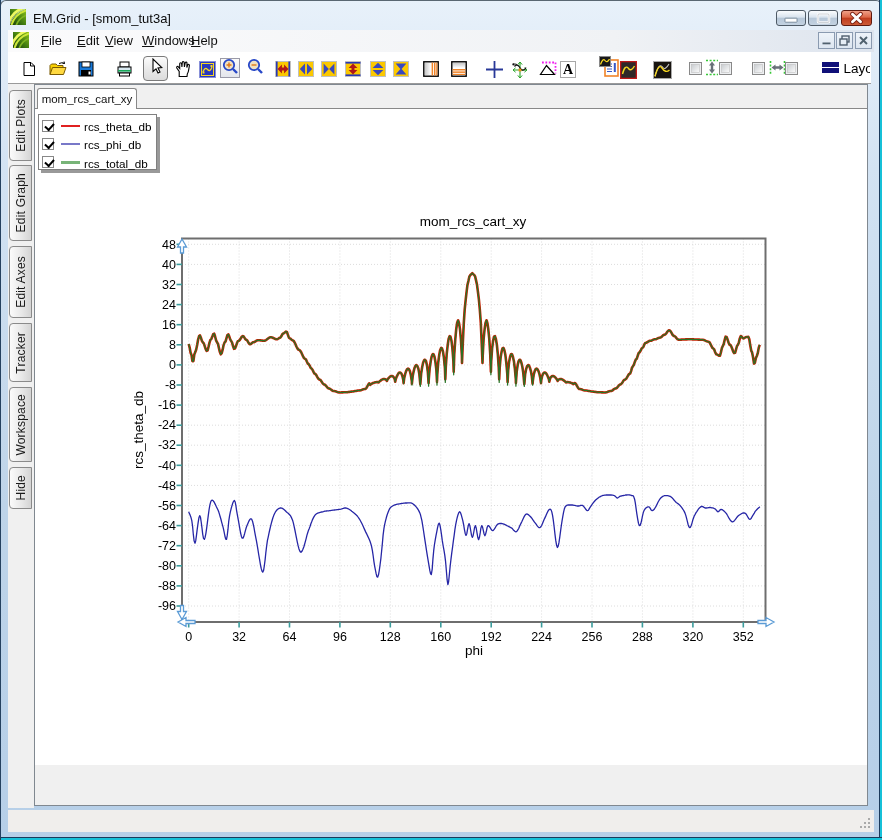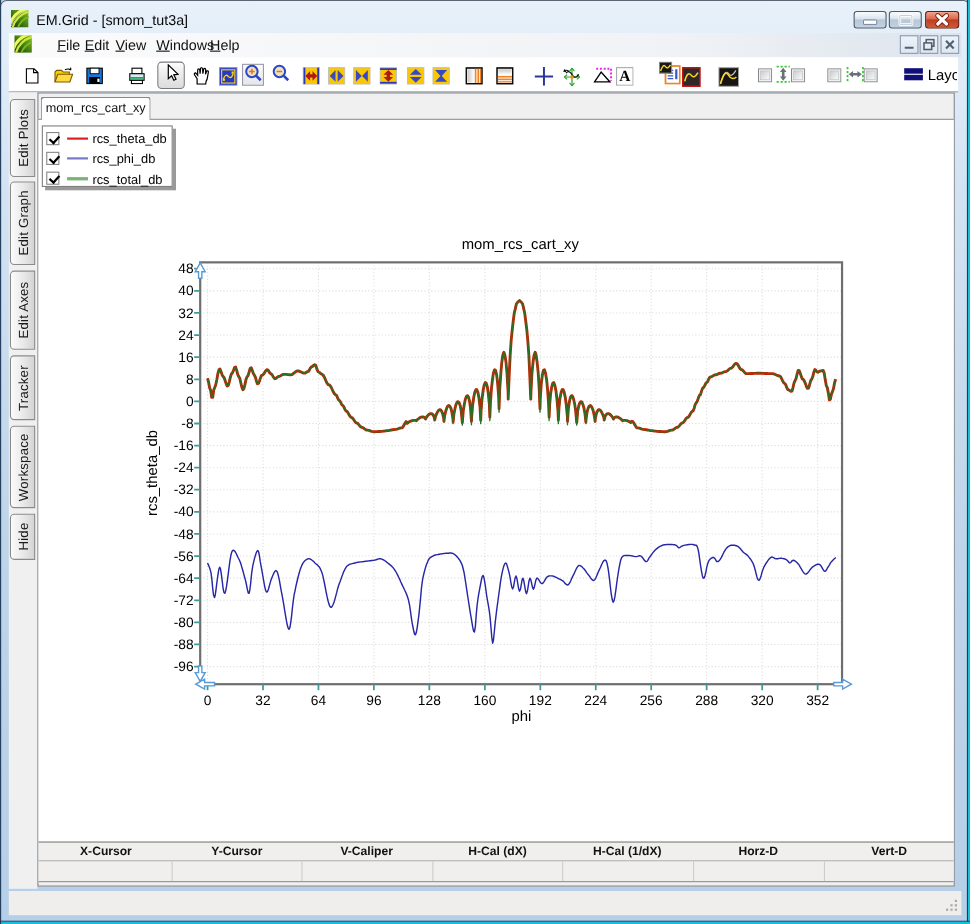--- a/index.html
+++ b/index.html
@@ -77,21 +77,21 @@
           </g>
         </svg></div>
   </div>
   <div id="menu">
     <svg class="abs" style="left:5px;top:2px" width="16" height="16" viewBox="0 0 16 16">
         <rect width="16" height="16" fill="url(#lg)"></rect>
         <path d="M-1 13 Q2 3 13 -1" stroke="#eef860" stroke-width="2.6" fill="none"></path>
         <path d="M1.5 16 Q4.5 5.5 16 1.5" stroke="#cde63c" stroke-width="2" fill="none"></path>
         <path d="M6 17 Q8.5 9 17 6" stroke="#7fb422" stroke-width="1.6" fill="none"></path>
       </svg>
-    <div class="mi" style="left:44px"><u>F</u>ile</div>
+    <div class="mi" style="left:33px"><u>F</u>ile</div>
     <div class="mi" style="left:69px"><u>E</u>dit</div>
     <div class="mi" style="left:97px"><u>V</u>iew</div>
     <div class="mi" style="left:134px"><u>W</u>indows</div>
     <div class="mi" style="left:183px"><u>H</u>elp</div>
     <div class="mdib" style="left:809.7px"><svg width="15" height="15" viewBox="0 0 15 15">
           <rect x="3.5" y="9.5" width="8" height="1.8" fill="#50616e"></rect>
         </svg></div>
     <div class="mdib" style="left:828.2px"><svg width="15" height="15" viewBox="0 0 15 15">
           <rect x="5" y="3" width="7" height="6" fill="none" stroke="#505e6e" stroke-width="1.4"></rect>
           <rect x="3" y="6" width="7" height="6" fill="#e6edf5" stroke="#505e6e" stroke-width="1.4"></rect>
@@ -420,37 +420,20 @@
             <span class="lline" style="background:#7878c8"></span>
             <span class="ltxt">rcs_phi_db</span>
           </div>
         <div class="lrow" style="top:41.2px">
             <span class="cb"></span>
             <span class="lline" style="background:#78b478"></span>
             <span class="ltxt">rcs_total_db</span>
           </div>
       </div>
     </div>
-    <div id="btab">
-      <div class="mid"></div>
-        <div class="bot"></div>
-      <div class="th" style="left:2px">X-Cursor</div>
-<div class="th" style="left:121px">Y-Cursor</div>
-<div class="th" style="left:239px">V-Caliper</div>
-<div class="th" style="left:358px">H-Cal (dX)</div>
-<div class="th" style="left:476px">H-Cal (1/dX)</div>
-<div class="th" style="left:595px">Horz-D</div>
-<div class="th" style="left:714px">Vert-D</div>
-<div class="tc" style="left:121px"></div>
-<div class="tc" style="left:239px"></div>
-<div class="tc" style="left:358px"></div>
-<div class="tc" style="left:476px"></div>
-<div class="tc" style="left:595px"></div>
-<div class="tc" style="left:714px"></div>
-    </div>
   </div>
   <div id="edgeR" style="position:absolute;right:2px;top:0;width:1px;height:838px;background:#1b3a5c;z-index:50"></div>
 <div id="edgeR2" style="position:absolute;right:0;top:0;width:2px;height:840px;background:#17c0d8;z-index:50"></div>
 <div id="edgeB" style="position:absolute;left:0;bottom:2px;width:882px;height:1px;background:#1b3a5c;z-index:50"></div>
 <div id="edgeB2" style="position:absolute;left:0;bottom:0;width:882px;height:2px;background:#17c0d8;z-index:50"></div>
 <div id="edgeL" style="position:absolute;left:0;top:0;width:1px;height:840px;background:#25415f;z-index:50"></div>
 <div id="status">
       <svg id="grip" width="12" height="12">
         <g fill="#aaa">
           <rect x="9" y="9" width="2" height="2"></rect>

